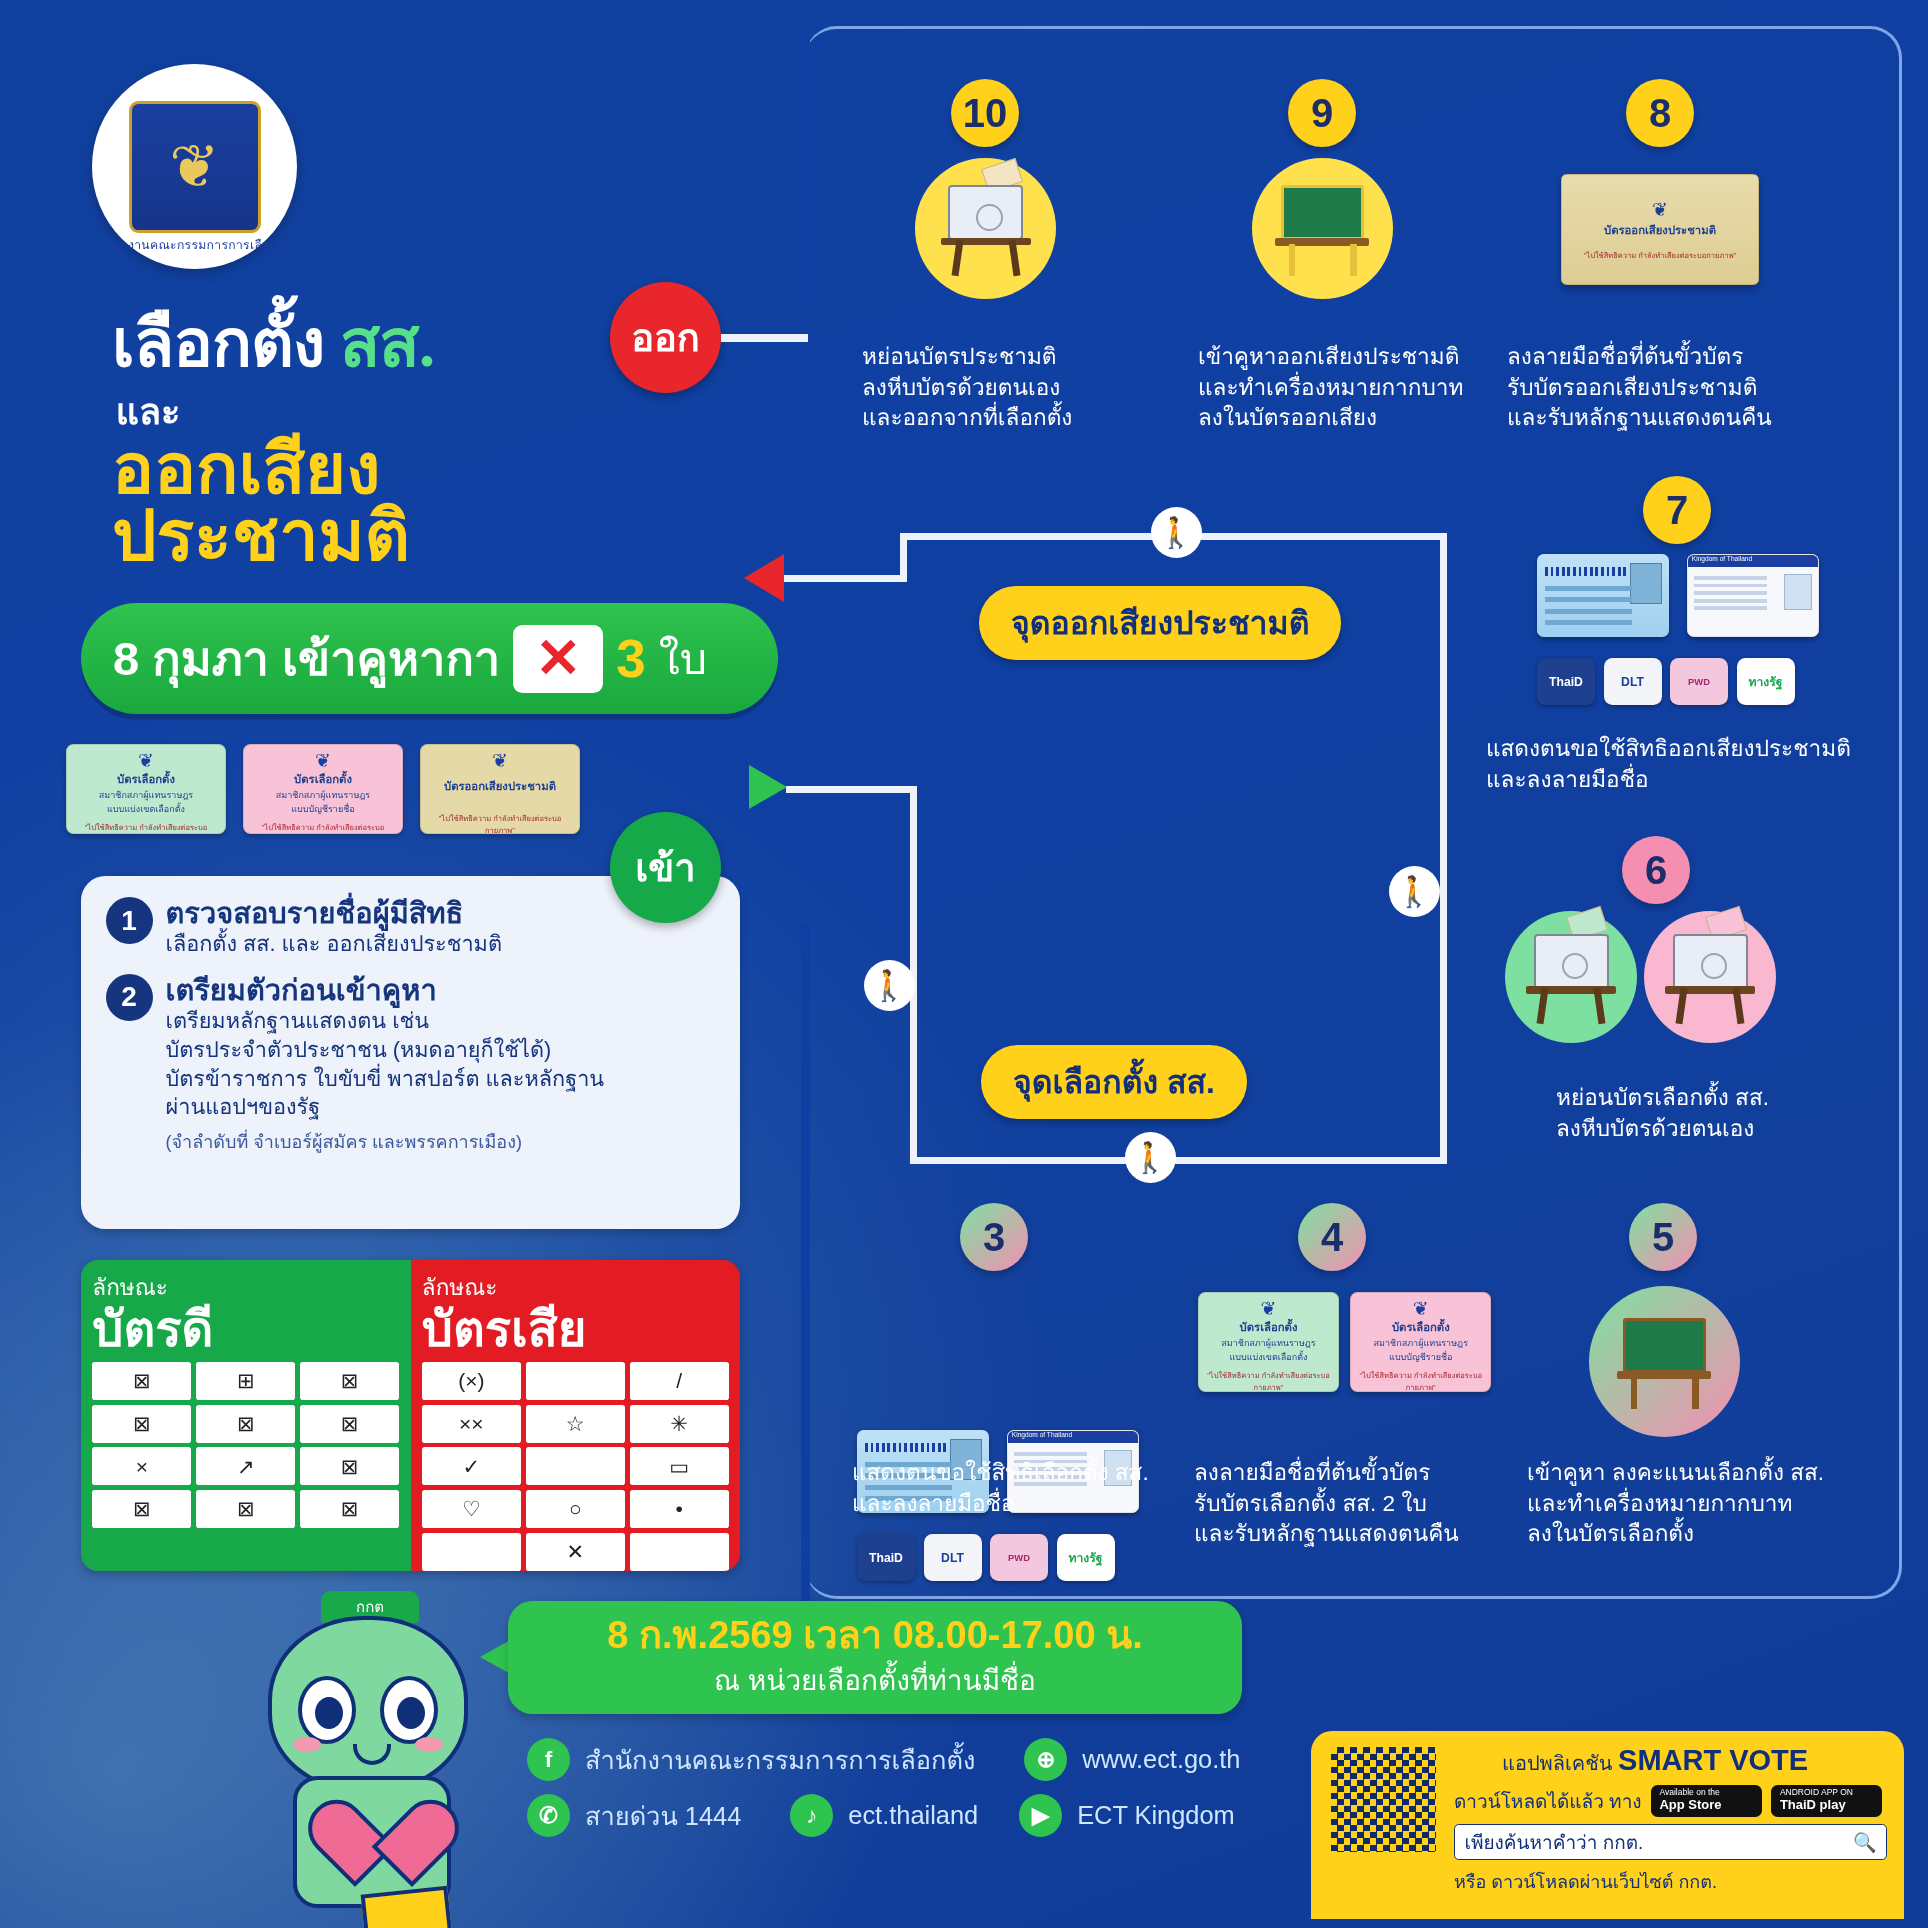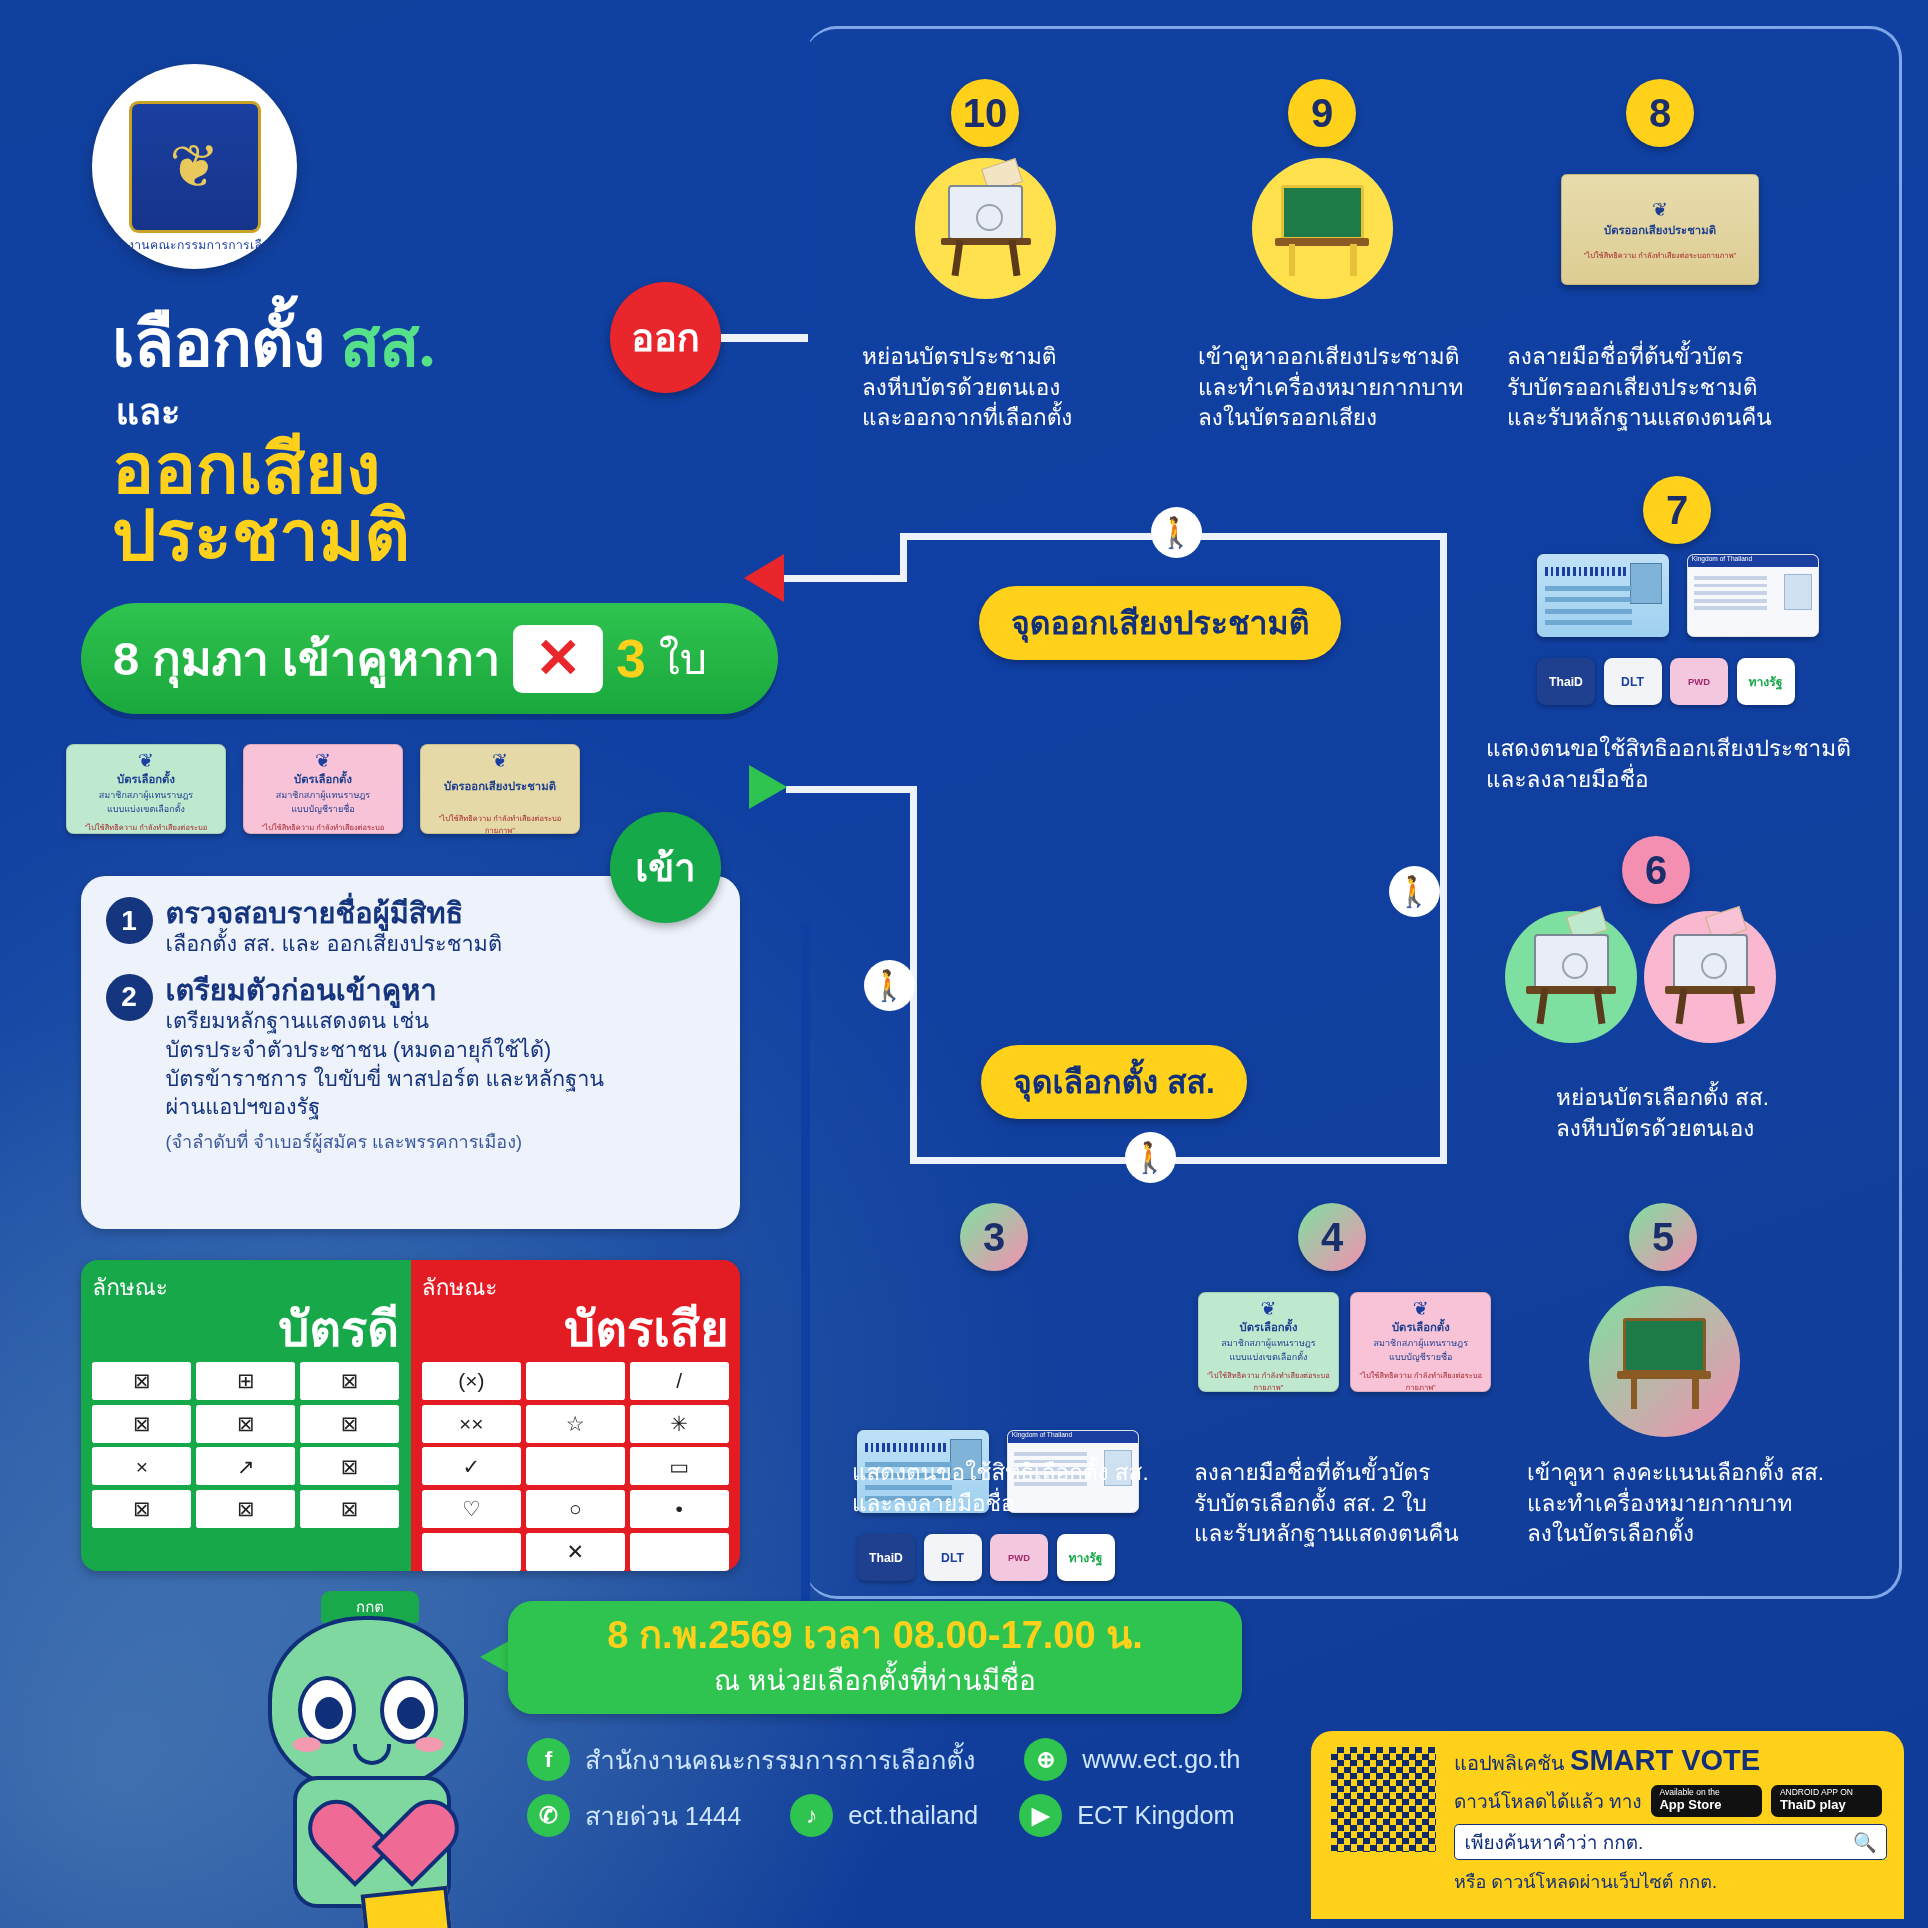--- a/index.html
+++ b/index.html
@@ -103,21 +103,21 @@
   .step-title { font-size: 29px; font-weight: bold; color: #16357f; line-height: 1.15; }
   .step-sub { font-size: 21.7px; color: #16357f; line-height: 1.32; }
   .step-note { font-size: 18px; color: #3a58a0; margin-top: 5.6px; }
 
   
   .gb-wrap { left: 81px; top: 1260px; width: 659px; height: 311px; display: flex; border-radius: 17px; overflow: hidden; box-shadow: 0 3.8px 9.4px rgba(0,0,0,.25); }
   .gb-col { width: 50%; padding: 9.4px 11.3px 13px; }
   .gb-good { background: #17a84a; }
   .gb-bad  { background: #e31b23; }
   .gb-small { color: #fff; font-size: 22.6px; }
-  .gb-big   { text-align: right; color: #fff; font-size: 49px; font-weight: bold; line-height: 1; margin-bottom: 7.5px; }
+  .gb-big   { text-align: left; color: #fff; font-size: 49px; font-weight: bold; line-height: 1; margin-bottom: 7.5px; }
   .gb-grid { display: grid; grid-template-columns: repeat(3, 1fr); gap: 4.7px; }
   .gb-cell {
     background: #fff; height: 38px; border-radius: 2.8px;
     display: flex; align-items: center; justify-content: center;
     font-size: 21px; color: #222; line-height: 1;
   }
 
   
   .pill-out {
     left: 610px; top: 282px; width: 111px; height: 111px; border-radius: 50%;
@@ -273,21 +273,21 @@
 
   
   .smart {
     left: 1311px; top: 1731px; width: 593px; height: 188px;
     background: #ffd11a; border-radius: 21px 21px 0 0; padding: 13px 17px;
     display: flex; gap: 15px;
   }
   .qr { width: 111px; height: 111px; background:
       repeating-conic-gradient(#102a66 0% 25%, #ffd11a 0% 50%) 0 0/13px 13px;
       border: 3.8px solid #ffd11a; }
-  .sv-title { font-size: 20px; color: #12307a; }
+  .sv-title { font-size: 20px; color: #12307a; margin-left: 48px; }
   .sv-title b { font-size: 29px; }
   .sv-row { display: flex; align-items: center; gap: 9.4px; margin-top: 5.6px; }
   .store {
     background: #111; color: #fff; border-radius: 6.6px; padding: 3.8px 8.5px;
     font-size: 8.5px; line-height: 1.15; min-width: 111px;
   }
   .store b { font-size: 13px; display: block; }
   .sv-search {
     margin-top: 7.5px; background: #fff; border: 1.9px solid #12307a; border-radius: 4.7px;
     height: 36px; display: flex; align-items: center; justify-content: space-between;

